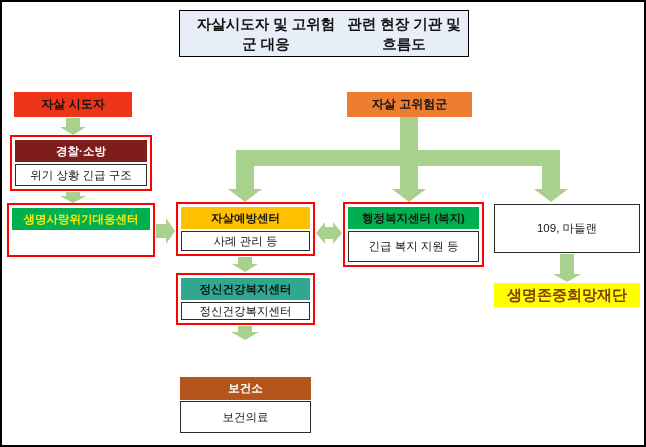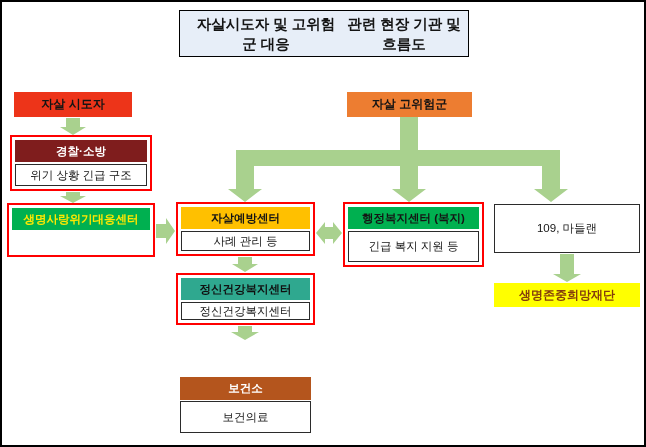--- a/index.html
+++ b/index.html
@@ -26,21 +26,21 @@
     font-weight:bold; font-size:14.5px;
     line-height:20px; text-align:center;padding-left:12px;
   }
 
   .node {
     display:flex; align-items:center; justify-content:center;
     text-align:center; font-size:12px; font-weight:bold;
   }
   .n-red       { background:#ED3419; color:#141414; }
   .n-orange    { background:#ED7D31; color:#141414; }
-  .n-yellow    { background:#FFFF00; color:#141414; font-size:12px; }
+  .n-yellow    { background:#FFFF00; color:#141414; font-size:15px; }
   .n-lightblue { background:#BDD7EE; color:#141414; font-size:12.5px; }
   .t-brownred  { color:#843C0C; }
 
   .group {
     border:2px solid #FF0000;
     background:#ffffff;
     padding:3px;
     display:flex; flex-direction:column; gap:2px;
   }
   .group.plain { border:none; padding:0; gap:1px; background:transparent; }

